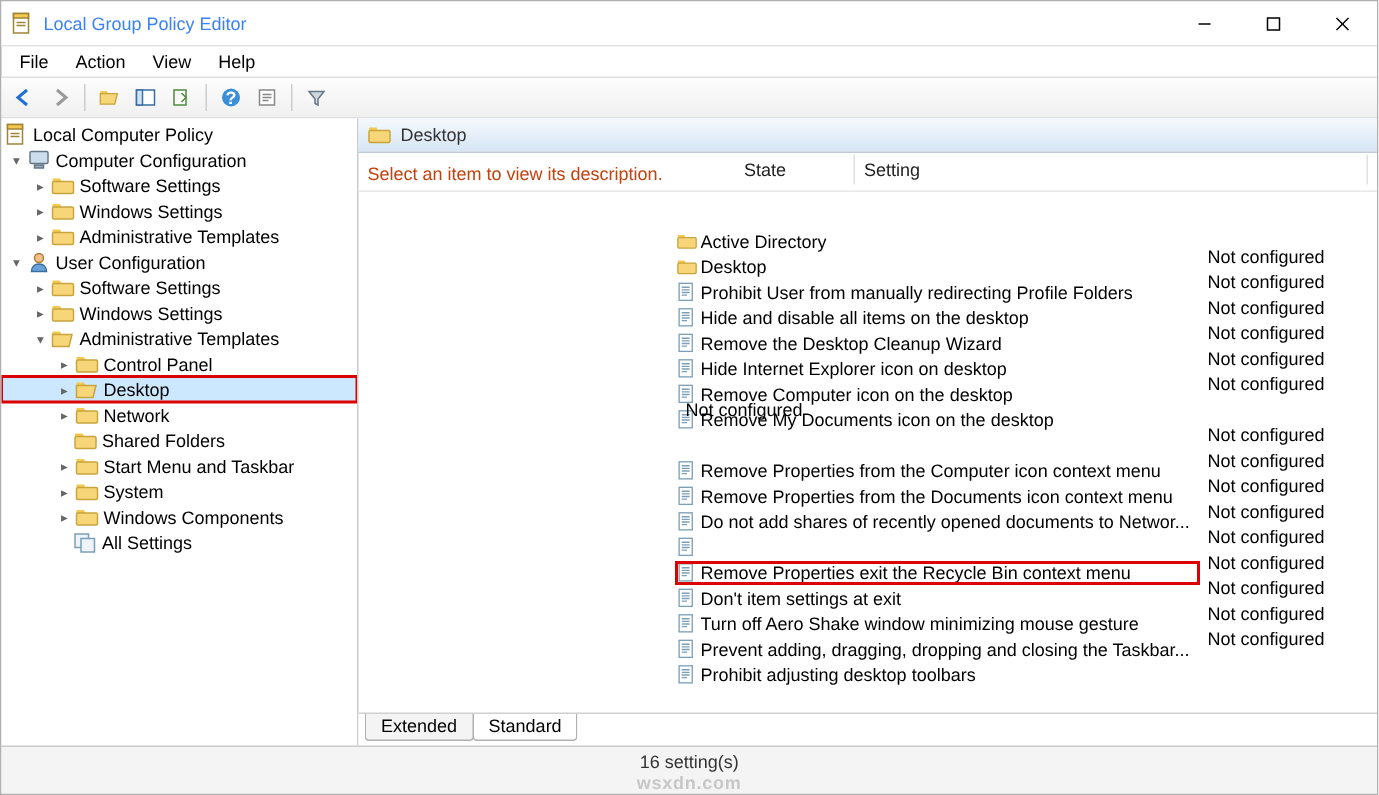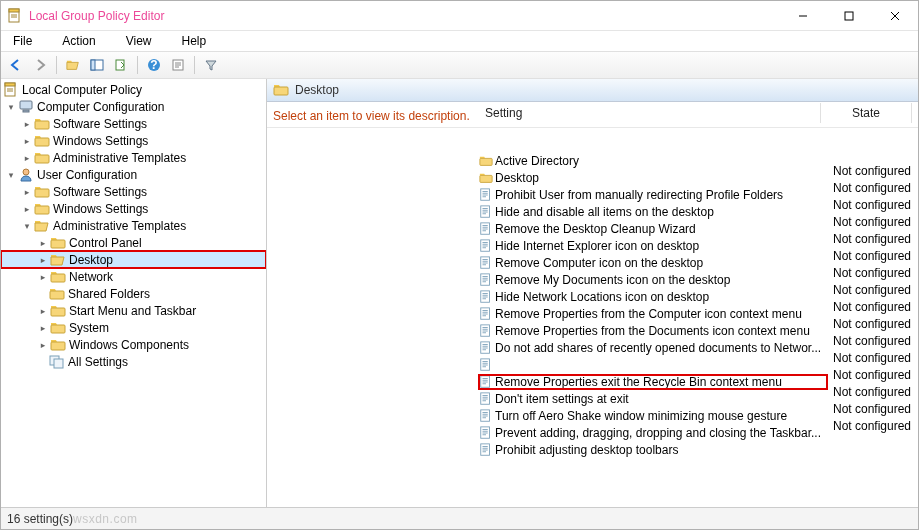--- a/index.html
+++ b/index.html
@@ -2,37 +2,37 @@
 <html><head>
 <meta charset="utf-8">
 <style>
 * { box-sizing: border-box; margin: 0; padding: 0; font-family: "Segoe UI", Tahoma, sans-serif; font-size: 12px; }
 html, body { width: 919px; height: 530px; overflow: hidden; background: #fff; }
 .window { width: 919px; height: 530px; border: 1px solid #b0b0b0; display: flex; flex-direction: column; background: #fff; position: relative; }
 
 
 .titlebar { height: 30px; display: flex; align-items: center; padding: 0 0 0 6px; background: #fff; border-bottom: 1px solid #e5e5e5; }
 .title-icon { width: 16px; height: 16px; margin-right: 6px; }
-.title-text { flex: 1; font-size: 12px; color: #ec4899; }
+.title-text { flex: 1; font-size: 12px; color: #3b82f6; }
 .win-buttons { display: flex; height: 100%; }
 .win-btn { width: 46px; height: 29px; display: flex; align-items: center; justify-content: center; background: transparent; border: none; }
 .win-btn svg { width: 10px; height: 10px; }
 
 
-.menubar { height: 20px; display: flex; align-items: center; padding: 0 4px; gap: 14px; }
+.menubar { height: 20px; display: flex; align-items: center; padding: 0 4px; gap: 2px; }
 .menu-item { padding: 2px 8px; cursor: default; }
 
 
 .toolbar { height: 28px; border-top: 1px solid #e0e0e0; border-bottom: 1px solid #e0e0e0; background: linear-gradient(#fdfdfd,#f0f0f0); display: flex; align-items: center; padding: 0 4px; gap: 2px; }
 .tool-btn { width: 22px; height: 22px; display: flex; align-items: center; justify-content: center; border: 1px solid transparent; }
 .tool-sep { width: 1px; height: 18px; background: #ccc; margin: 0 3px; }
 
 
 .main { flex: 1; display: flex; min-height: 0; }
-.tree-panel { width: 266px; border-right: 1px solid #ccc; overflow-y: auto; background: #fff; padding-top: 2px; }
+.tree-panel { width: 238px; border-right: 1px solid #ccc; overflow-y: auto; background: #fff; padding-top: 2px; }
 .details-panel { flex: 1; display: flex; flex-direction: column; min-width: 0; }
 
 
 .tree-row { display: flex; align-items: center; height: 17px; white-space: nowrap; cursor: default; }
 .tree-row.selected { background: #cce8ff; }
 .tree-row.boxed { outline: 2px solid #d00; outline-offset: -1px; }
 .tree-toggle { width: 12px; height: 12px; display: flex; align-items: center; justify-content: center; font-size: 9px; color: #666; margin-right: 1px; }
 .tree-icon { width: 16px; height: 16px; margin-right: 3px; flex-shrink: 0; }
 .tree-label { font-size: 12px; }
 .tree-row .spacer { display: inline-block; }
@@ -54,22 +54,22 @@
 .list-row .cell-setting .item-icon { width: 14px; height: 14px; flex-shrink: 0; }
 .list-row .cell-setting .item-text { white-space: nowrap; overflow: hidden; text-overflow: ellipsis; font-size: 12px; }
 .list-row .cell-state { flex: 1; font-size: 12px; padding-left: 6px; white-space: nowrap; overflow: hidden; text-overflow: ellipsis; }
 
 
 .tabs-row { height: 22px; display: flex; align-items: flex-start; border-top: 1px solid #d0d0d0; padding-left: 4px; background: #fff; }
 .tab { border: 1px solid #b0b0b0; border-top: none; padding: 1px 10px 2px 10px; margin-right: -1px; background: #f4f4f4; font-size: 12px; border-radius: 0 0 3px 3px; }
 .tab.active { background: #fff; }
 
 
-.statusbar { height: 22px; border-top: 1px solid #ccc; display: flex; align-items: center; padding: 0 6px; font-size: 12px; color: #333; background: #f4f4f4; justify-content: flex-start;}
-.watermark { color: #c7c7c7; letter-spacing: 0.5px; }
+.statusbar { height: 32px; border-top: 1px solid #ccc; display: flex; align-items: center; padding: 0 6px; font-size: 12px; color: #333; background: #f4f4f4; justify-content: flex-end; flex-direction: column;}
+.watermark { color: #c7c7c7; letter-spacing: 0.5px; font-weight: bold; }
 
 
 .folder-fill { fill: #f7d679; stroke: #c9a43b; }
 .folder-tab { fill: #f3c94e; }
 </style>
 </head>
 <body>
 
 <svg width="0" height="0" style="position:absolute">
   <defs>
@@ -336,22 +336,22 @@
     <div class="details-panel">
       <div class="crumb-bar">
         <svg class="crumb-icon">
             <use href="#sym-folder"></use>
           </svg>
         <span class="crumb-text">Desktop</span>
       </div>
       <div class="desc-row">
         <div class="desc-text">Select an item to view its description.</div>
         <div class="list-header">
+          <div class="col-head col-state">State</div>
           <div class="col-head col-setting">Setting</div>
-          <div class="col-head col-state">State</div>
         </div>
       </div>
       <div class="list-body" id="list-body">
           <div class="list-row">
             <div class="cell-setting">
               <svg class="item-icon">
                 <use href="#sym-folder"></use>
               </svg>
               <span class="item-text">Active Directory</span>
             </div>
@@ -414,26 +414,20 @@
           <div class="list-row">
             <div class="cell-setting">
               <svg class="item-icon">
                 <use href="#sym-policy"></use>
               </svg>
               <span class="item-text">Remove My Documents icon on the desktop</span>
             </div>
             <div class="cell-state">Not configured</div>
           </div>
           <div class="list-row">
-            <div class="cell-setting">
-              <svg class="item-icon">
-                <use href="#sym-policy"></use>
-              </svg>
-              <span class="item-text">Hide Network Locations icon on desktop</span>
-            </div>
             <div class="cell-state">Not configured</div>
           </div>
           <div class="list-row">
             <div class="cell-setting">
               <svg class="item-icon">
                 <use href="#sym-policy"></use>
               </svg>
               <span class="item-text">Remove Properties from the Computer icon context menu</span>
             </div>
             <div class="cell-state">Not configured</div>
@@ -503,20 +497,24 @@
           <div class="list-row">
             <div class="cell-setting">
               <svg class="item-icon">
                 <use href="#sym-policy"></use>
               </svg>
               <span class="item-text">Prohibit adjusting desktop toolbars</span>
             </div>
             <div class="cell-state">Not configured</div>
           </div>
         </div>
+      <div class="tabs-row">
+        <div class="tab">Extended</div>
+        <div class="tab active">Standard</div>
+      </div>
     </div>
   </div>
 
   <div class="statusbar">
     <span>16 setting(s)</span>
     <span class="watermark">wsxdn.com</span>
   </div>
 </div>
 
 </body></html>

